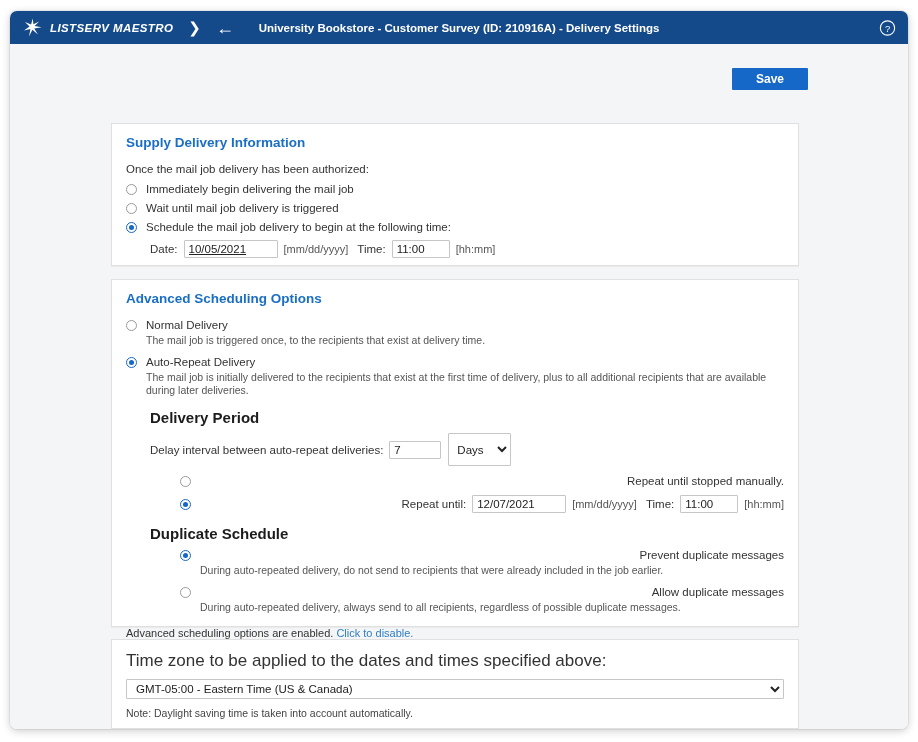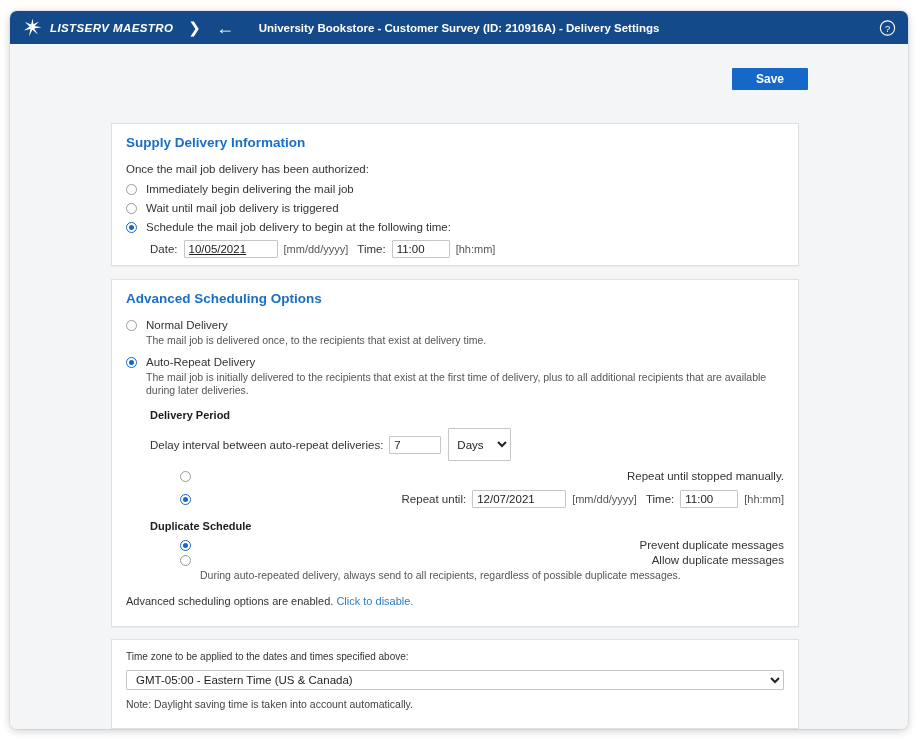--- a/index.html
+++ b/index.html
@@ -232,42 +232,42 @@
   }
   select.sel-unit { width: 63px; }
   select.sel-tz {
     width: 100%;
     height: 20px;
     font-size: 11.5px;
     padding-left: 5px;
   }
 
   .sub-head {
-    font-size: 11px;
+    font-size: 15px;
     font-weight: bold;
     color: #1c1c1c;
     margin: 12px 0 7px 0;
   }
 
   .indent-1 { margin-left: 24px; }
   .indent-2 { margin-left: 30px; justify-content: space-between; }
 
   .status-line {
     font-size: 11px;
     color: #333333;
     margin-top: 13px;
   }
   .status-line a {
     color: #2f7dc4;
     text-decoration: none;
     cursor: pointer;
   }
 
   .tz-label {
-    font-size: 10px;
+    font-size: 17px;
     color: #333333;
     margin-bottom: 8px;
   }
   .tz-note {
     font-size: 10.5px;
     color: #444444;
     margin-top: 8px;
   }
 </style>
 </head>
@@ -327,21 +327,21 @@
     </div>
 
     <div class="panel" id="panel-advanced">
       <div class="panel-inner">
         <div class="panel-title">Advanced Scheduling Options</div>
 
         <div class="radio-row" style="margin-bottom:2px;">
           <span class="radio"></span>
           <span class="radio-label">Normal Delivery</span>
         </div>
-        <div class="sub-desc">The mail job is delivered once, to the recipients that exist at delivery time.</div>
+        <div class="sub-desc">The mail job is triggered once, to the recipients that exist at delivery time.</div>
 
         <div class="radio-row" style="margin-bottom:2px;">
           <span class="radio checked"></span>
           <span class="radio-label">Auto-Repeat Delivery</span>
         </div>
         <div class="sub-desc" style="margin-right:0;">The mail job is initially delivered to the recipients that exist at the first time of delivery, plus to all additional recipients that are available during later deliveries.</div>
 
         <div class="indent-1">
           <div class="sub-head">Delivery Period</div>
 
@@ -367,20 +367,21 @@
               <span class="hint">[hh:mm]</span>
             </span>
           </div>
 
           <div class="sub-head">Duplicate Schedule</div>
 
           <div class="radio-row indent-2" style="margin-bottom:2px;">
             <span class="radio checked"></span>
             <span class="radio-label">Prevent duplicate messages</span>
           </div>
+          <div class="sub-desc" style="margin-left:50px;">During auto-repeated delivery, do not send to recipients that were already included in the job earlier.</div>
 
           <div class="radio-row indent-2" style="margin-bottom:2px;">
             <span class="radio"></span>
             <span class="radio-label">Allow duplicate messages</span>
           </div>
           <div class="sub-desc" style="margin-left:50px;margin-bottom:0;">During auto-repeated delivery, always send to all recipients, regardless of possible duplicate messages.</div>
         </div>
 
         <div class="status-line">
           <span>Advanced scheduling options are enabled.</span>

